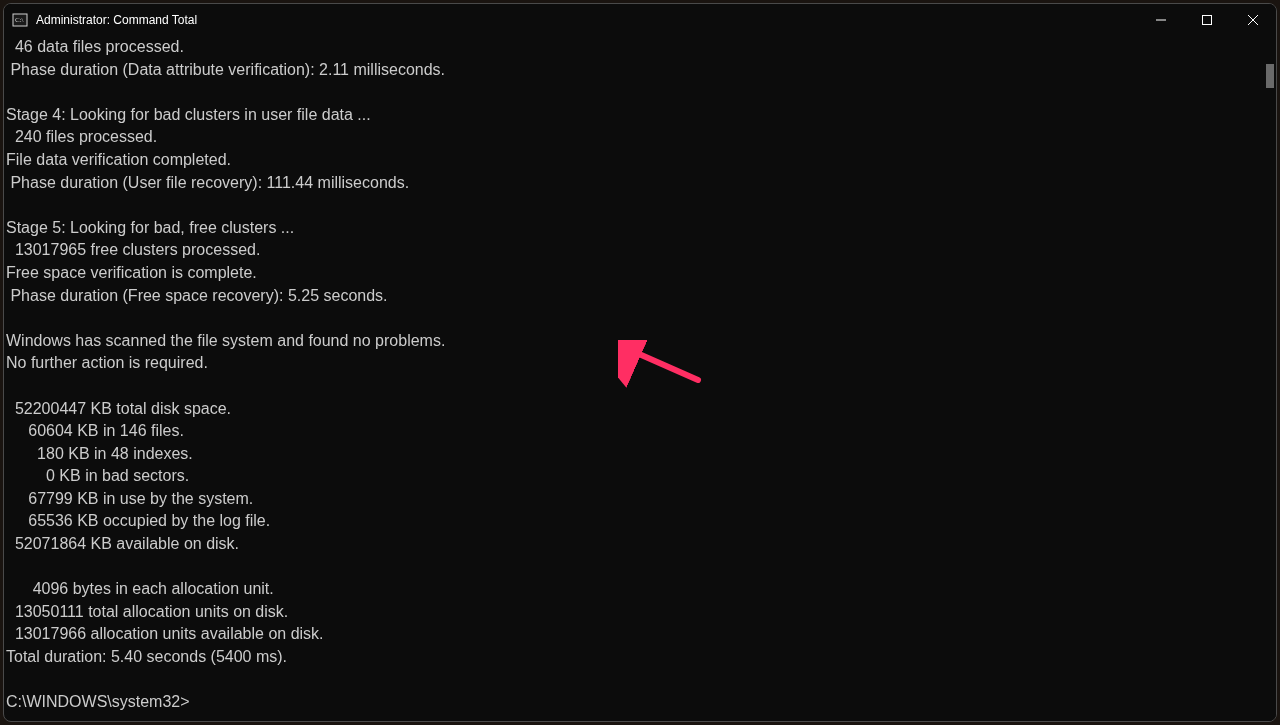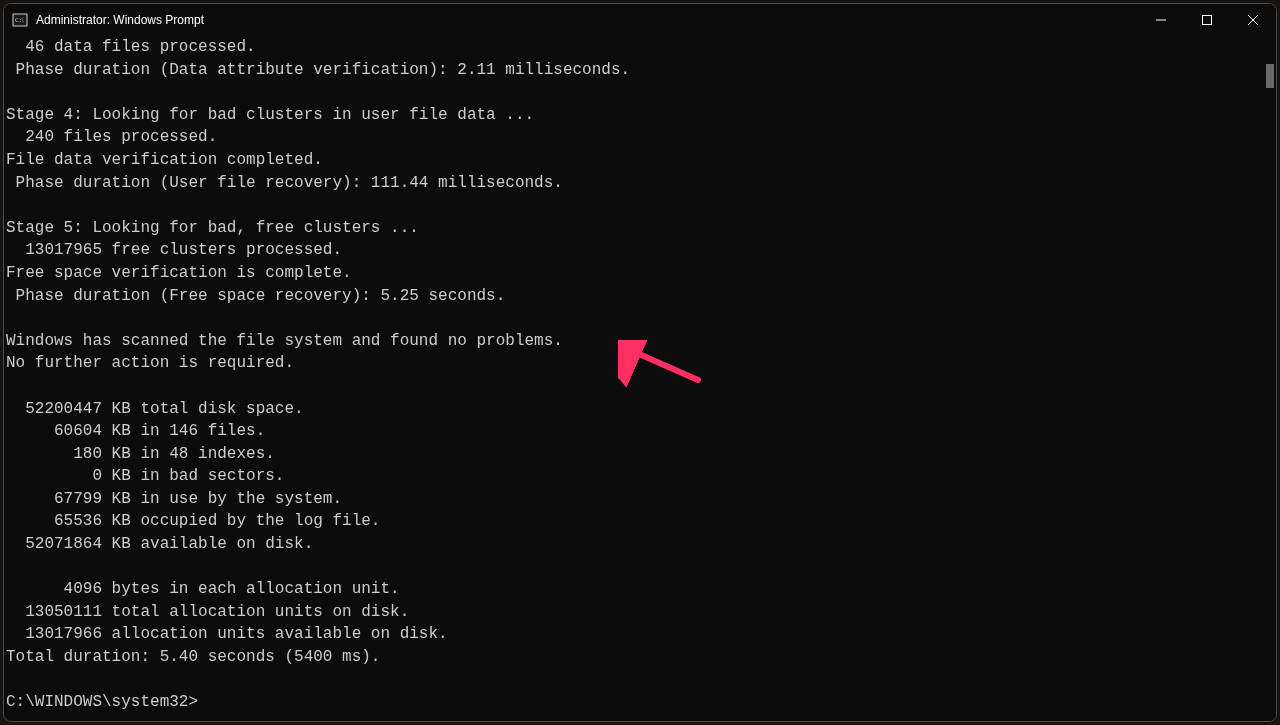--- a/index.html
+++ b/index.html
@@ -58,21 +58,21 @@
       position: relative;
       display: flex;
     }
     .terminal {
       flex: 1;
       padding: 0 2px 4px 2px;
       color: #cccccc;
       font-size: 16px;
       line-height: 22.6px;
       white-space: pre;
-      font-family: Liberation Mono, monospace;
+      font-family: Liberation Sans, sans-serif;
       overflow: hidden;
     }
     .scrollbar-track {
       width: 14px;
       background: #0c0c0c;
       position: relative;
     }
     .scrollbar-thumb {
       position: absolute;
       right: 2px;
@@ -93,21 +93,21 @@
 <body>
 
 <div class="window">
   <div class="titlebar">
     <span class="icon">
       <svg width="16" height="16" viewBox="0 0 16 16">
         <rect x="1" y="2" width="14" height="12" fill="#1a1a1a" stroke="#d0d0d0" stroke-width="1"></rect>
         <text x="3" y="10" font-size="7" font-family="Consolas" fill="#d0d0d0">C:\</text>
       </svg>
     </span>
-    <span class="title">Administrator: Windows Prompt</span>
+    <span class="title">Administrator: Command Total</span>
     <div class="window-controls">
       <div class="win-btn">
         <svg width="10" height="10" viewBox="0 0 10 10">
             <line x1="0" y1="5" x2="10" y2="5"></line>
           </svg>
       </div>
       <div class="win-btn">
         <svg width="10" height="10" viewBox="0 0 10 10">
             <rect x="0.5" y="0.5" width="9" height="9"></rect>
           </svg>

